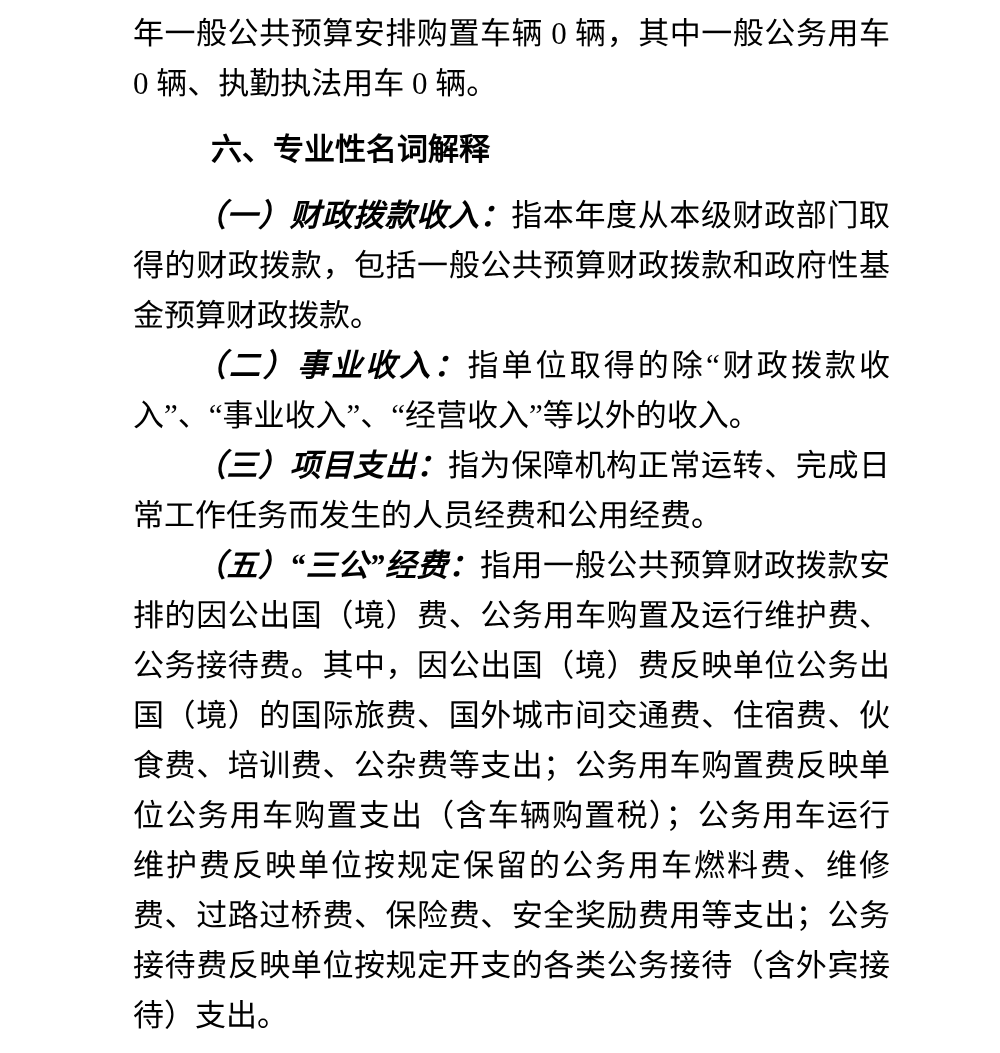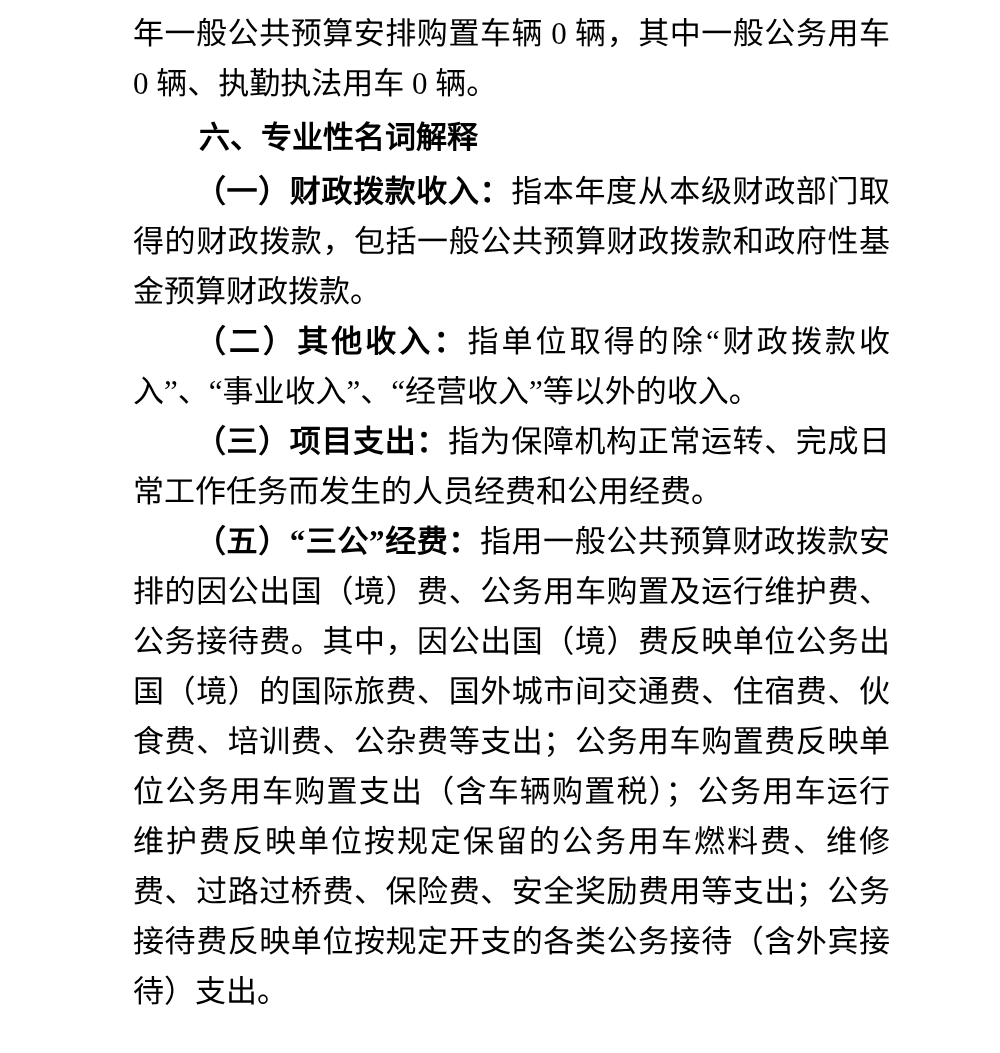--- a/index.html
+++ b/index.html
@@ -27,42 +27,43 @@
     line-height: 50px;
     text-align: justify;
     text-justify: inter-ideograph;
     text-indent: 2em;
     word-break: break-all;
   }
   .para.no-indent {
     text-indent: 0;
   }
   .heading {
-    margin: 4px;
+    margin: 16px;
     font-size: 31px;
     line-height: 50px;
     font-weight: bold;
     font-family: "Liberation Sans", "DejaVu Sans", sans-serif;
     text-indent: 2em;
   }
   .lead {
     font-weight: bold;
+    font-style: italic;
   }
 </style>
 </head>
 <body>
 
 <div class="page">
 
   <p class="para no-indent">年一般公共预算安排购置车辆 0 辆，其中一般公务用车 0 辆、执勤执法用车 0 辆。</p>
 
   <h2 class="heading">六、专业性名词解释</h2>
 
   <p class="para"><span class="lead">（一）财政拨款收入：</span><span>指本年度从本级财政部门取得的财政拨款，包括一般公共预算财政拨款和政府性基金预算财政拨款。</span></p>
 
-  <p class="para"><span class="lead">（二）其他收入：</span><span>指单位取得的除“财政拨款收入”、“事业收入”、“经营收入”等以外的收入。</span></p>
+  <p class="para"><span class="lead">（二）事业收入：</span><span>指单位取得的除“财政拨款收入”、“事业收入”、“经营收入”等以外的收入。</span></p>
 
   <p class="para"><span class="lead">（三）项目支出：</span><span>指为保障机构正常运转、完成日常工作任务而发生的人员经费和公用经费。</span></p>
 
 
   <p class="para"><span class="lead">（五）“三公”经费：</span><span>指用一般公共预算财政拨款安排的因公出国（境）费、公务用车购置及运行维护费、公务接待费。其中，因公出国（境）费反映单位公务出国（境）的国际旅费、国外城市间交通费、住宿费、伙食费、培训费、公杂费等支出；公务用车购置费反映单位公务用车购置支出（含车辆购置税）；公务用车运行维护费反映单位按规定保留的公务用车燃料费、维修费、过路过桥费、保险费、安全奖励费用等支出；公务接待费反映单位按规定开支的各类公务接待（含外宾接待）支出。</span></p>
 
 </div>
 
 </body></html>

